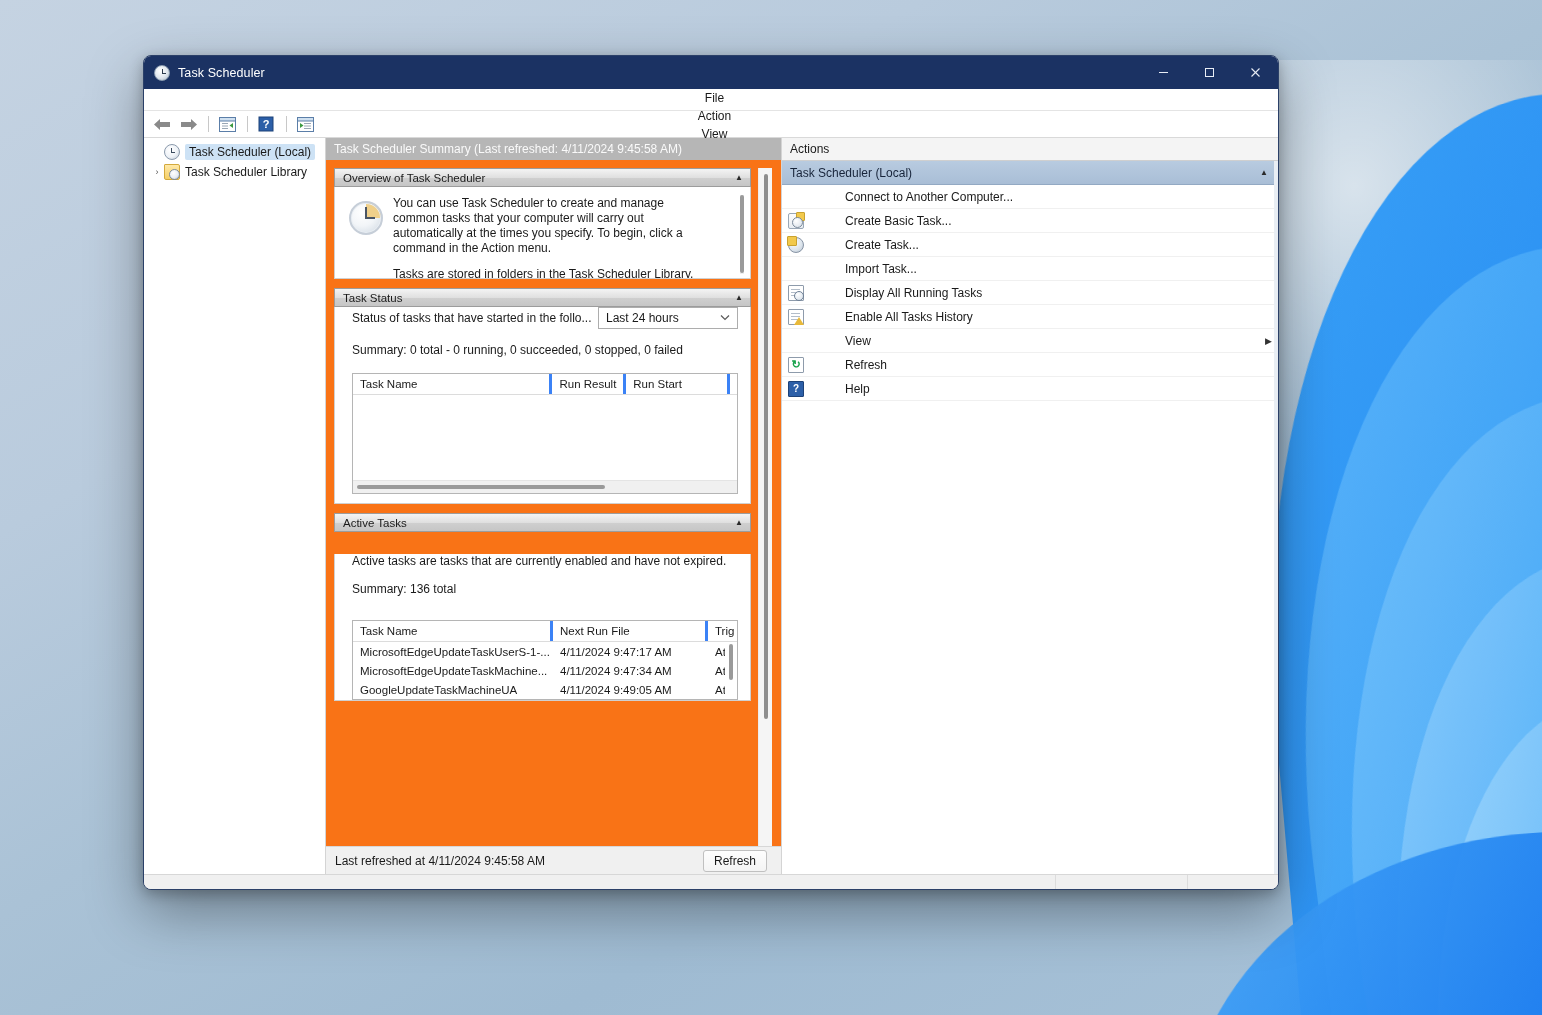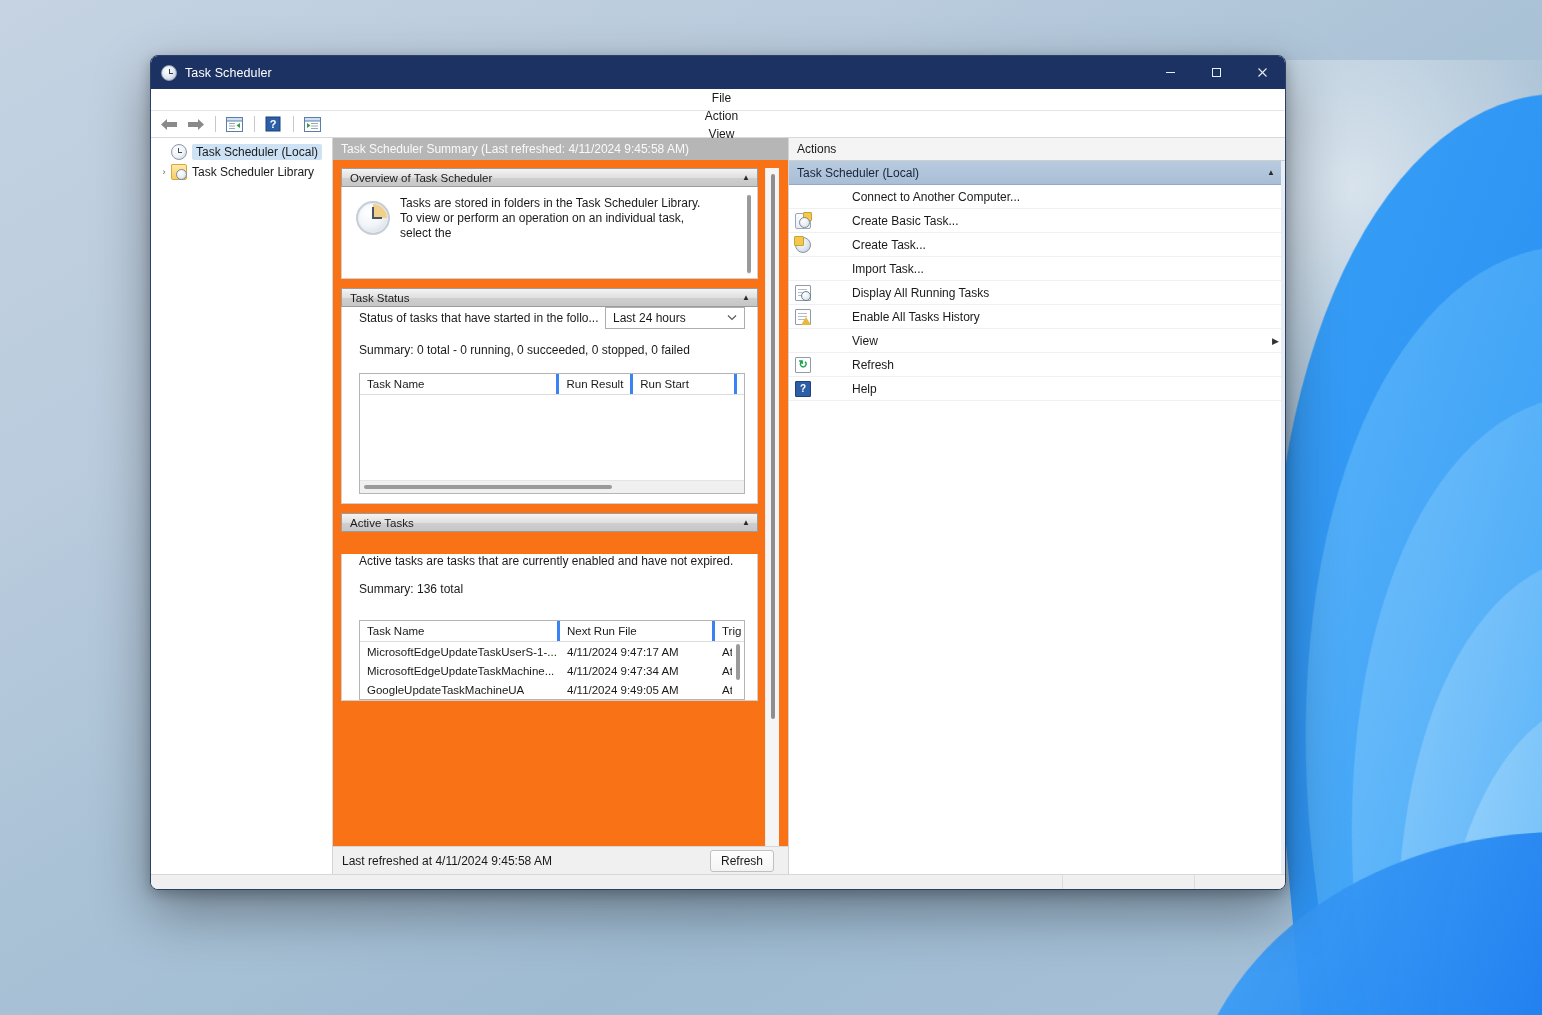--- a/index.html
+++ b/index.html
@@ -62,21 +62,21 @@
     opacity: .95;
   }
   .glow {
     position: absolute; left: 1240px; top: 60px; width: 380px; height: 420px;
     background: radial-gradient(ellipse at 30% 30%, rgba(255,255,255,.55), rgba(255,255,255,0) 65%);
   }
 
   
   #window {
     position: absolute;
-    left: 150px; top: 55px;
+    left: 143px; top: 55px;
     width: 1136px; height: 835px;
     background: #f0f0f0;
     border-radius: 8px;
     box-shadow: 0 22px 55px rgba(0,0,0,.36), 0 4px 14px rgba(0,0,0,.26);
     overflow: hidden;
     border: 1px solid #2b4068;
   }
   
   #titlebar {
     height: 33px;
@@ -583,20 +583,21 @@
         <div id="center-inner">
 
           <div class="panel">
             <div class="panel-head">
               <span>Overview of Task Scheduler</span>
               <span class="panel-collapse">▲</span>
             </div>
             <div class="panel-body" id="overview-body">
               <div id="overview-clock"></div>
               <div class="ov-text">
+                <p>You can use Task Scheduler to create and manage common tasks that your computer will carry out automatically at the times you specify. To begin, click a command in the Action menu.</p>
                 <p>Tasks are stored in folders in the Task Scheduler Library. To view or perform an operation on an individual task, select the</p>
               </div>
               <div style="position:absolute;right:6px;top:8px;bottom:4px;width:4px;background:#eeeeee;">
                 <div style="position:absolute;left:0;top:0;width:4px;height:78px;background:#9a9a9a;border-radius:2px;"></div>
               </div>
             </div>
           </div>
 
           <div class="panel">
             <div class="panel-head">

